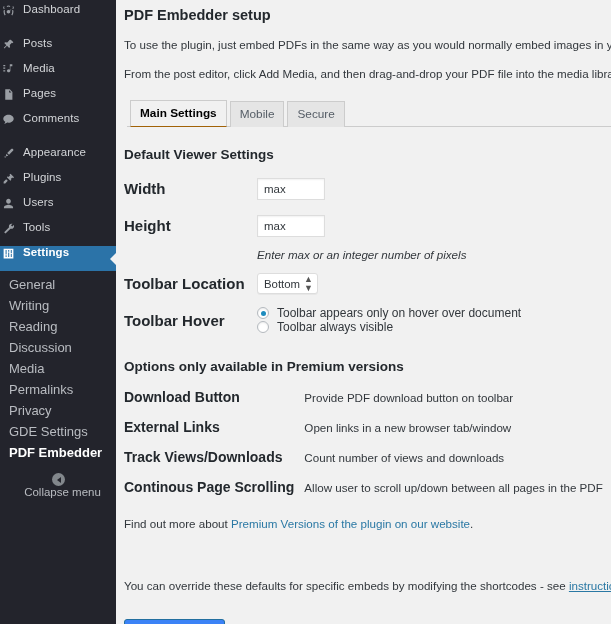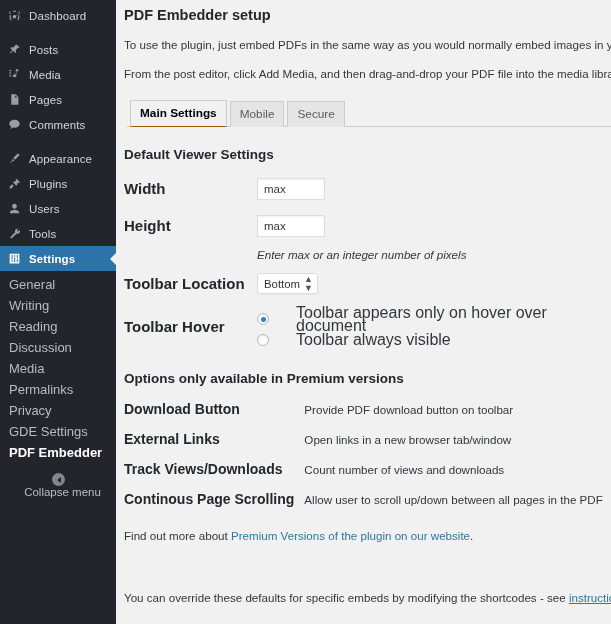--- a/index.html
+++ b/index.html
@@ -15,23 +15,23 @@
 
   
   #sidebar {
     width: 116px; min-width: 116px; height: 624px;
     background: #23242c;
     position: relative;
     overflow: hidden;
     padding-top: 3px;
   }
   .menu-item {
-    display: flex; align-items: center;
+    display: flex; align-items: flex-start;
     height: 25px;
-    padding-left: 7px;
+    padding-left: 1px;
     color: #d3d5d8;
     font-size: 11.5px;
     position: relative;
     cursor: pointer;
   }
   .menu-item .mi-label { margin-left: 8px; letter-spacing: .1px; }
   .menu-item .mi-icon {
     width: 14px; height: 14px;
     display: inline-flex; align-items: center; justify-content: center;
     flex: 0 0 14px;
@@ -197,21 +197,21 @@
     border: 1px solid #b4b9be; background: #fff;
     margin-right: 8px; flex: 0 0 12px;
     display: inline-flex; align-items: center; justify-content: center;
     cursor: pointer;
     box-shadow: inset 0 1px 2px rgba(0,0,0,.08);
   }
   .radio.checked::after {
     content: ""; width: 5px; height: 5px; border-radius: 50%;
     background: #1e8cbe; display: block;
   }
-  .radio-label { font-size: 16px; color: #32373c; margin-left: 19px; }
+  .radio-label { font-size: 12px; color: #32373c; }
 
   table.premium-table { border-collapse: collapse; margin-top: 4px; }
   table.premium-table th {
     text-align: left;
     font-size: 14px;
     font-weight: bold;
     color: #23282d;
     padding: 7px 10px 7px 0;
     white-space: nowrap;
     width: 133px;

